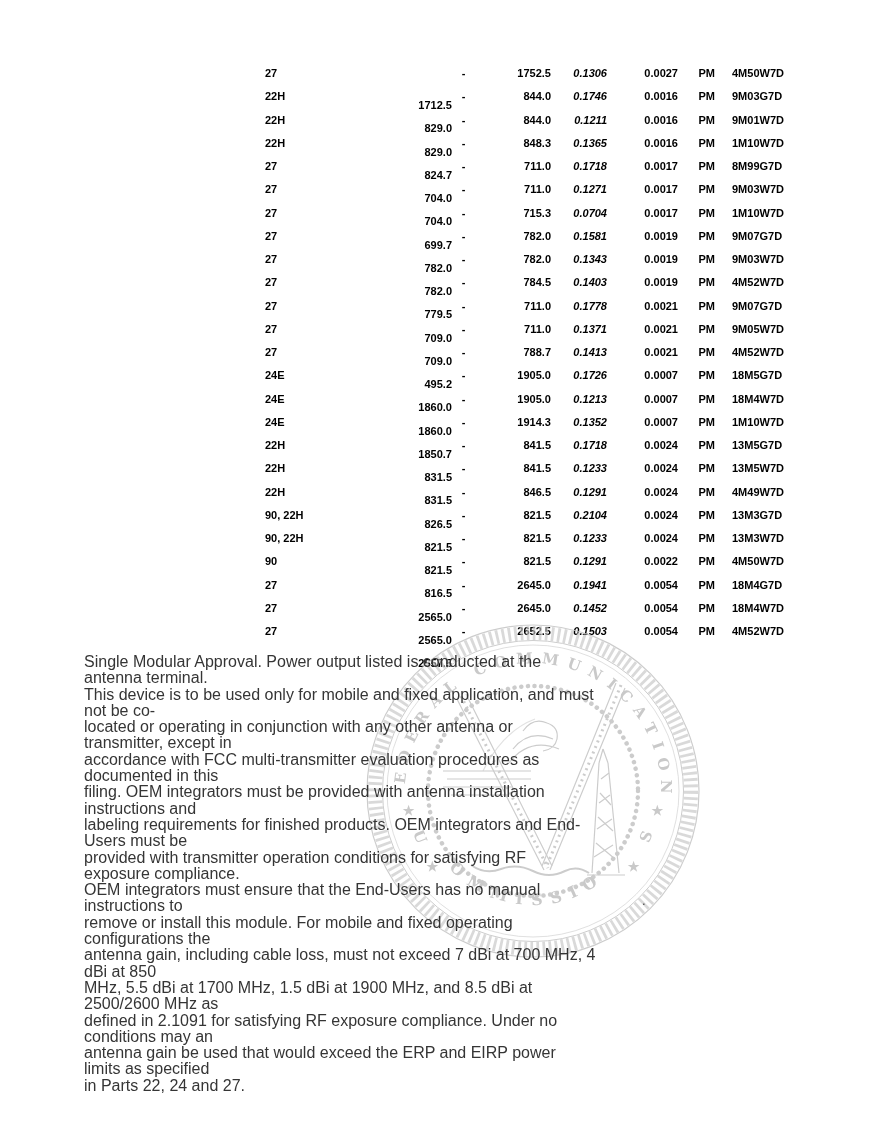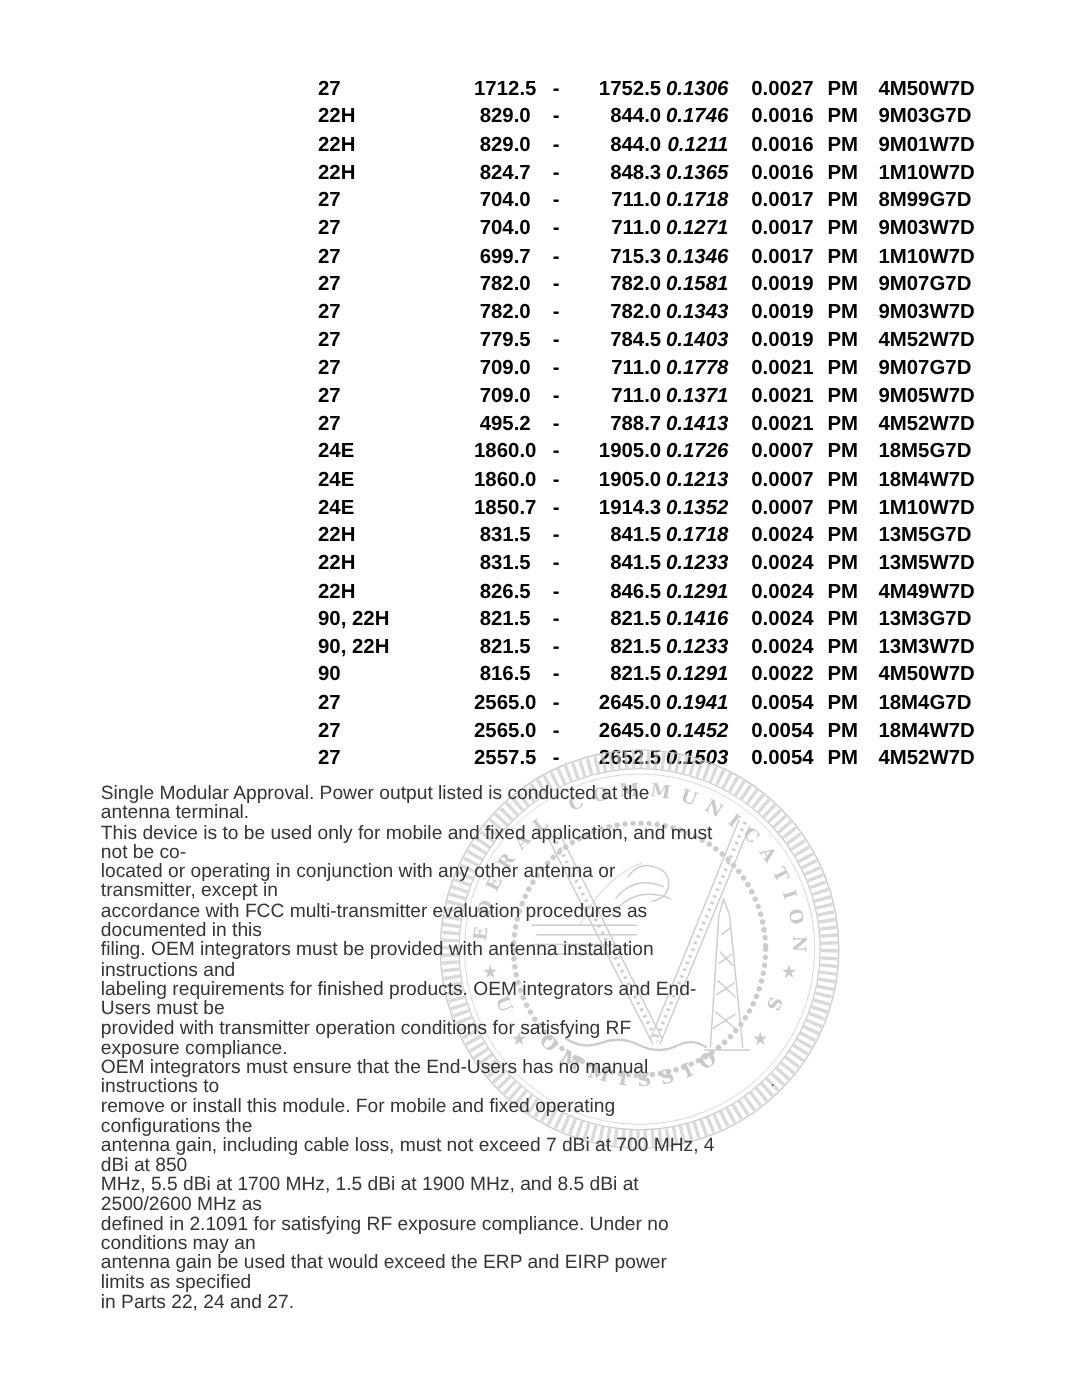--- a/index.html
+++ b/index.html
@@ -6,26 +6,26 @@
   #page{
     position:relative;
     width:893px;height:1145px;
     background:#ffffff;
     overflow:hidden;
     font-family:"Liberation Sans", sans-serif;
   }
   
   #emissions-table{
     position:absolute;left:265px;top:62px;
-    font-weight:700;font-size:17px;color:#000;
+    font-weight:700;font-size:11px;color:#000;
   }
   .trow{display:flex;height:23.25px;line-height:23.25px;white-space:pre;}
   .tcell{display:block;}
   .c1{width:125px;text-align:left;}
-  .c2{width:62px;text-align:center;}
+  .c2{width:62px;text-align:right;margin-top:32px;}
   .c3{width:23px;text-align:center;}
   .c4{width:76px;text-align:right;}
   .c5{width:56px;text-align:right;font-style:italic;}
   .c6{width:56px;text-align:right;margin-left:15px;}
   .c7{width:28px;text-align:right;margin-left:9px;}
   .c8{text-align:center;margin-left:17px;}
   
   #note{
     position:absolute;left:84px;top:654px;width:512px;
     font-size:16px;line-height:16.3px;color:#353535;
@@ -94,34 +94,34 @@
     <text class="side-letter" x="56.9" y="215.7" transform="rotate(68 56.9 215.7)" dominant-baseline="central">U</text>
   </svg>
 
   <div id="emissions-table">
       <div class="trow"><span class="tcell c1">27</span><span class="tcell c2">1712.5</span><span class="tcell c3">-</span><span class="tcell c4">1752.5</span><span class="tcell c5">0.1306</span><span class="tcell c6">0.0027</span><span class="tcell c7">PM</span><span class="tcell c8">4M50W7D</span></div>
       <div class="trow"><span class="tcell c1">22H</span><span class="tcell c2">829.0</span><span class="tcell c3">-</span><span class="tcell c4">844.0</span><span class="tcell c5">0.1746</span><span class="tcell c6">0.0016</span><span class="tcell c7">PM</span><span class="tcell c8">9M03G7D</span></div>
       <div class="trow"><span class="tcell c1">22H</span><span class="tcell c2">829.0</span><span class="tcell c3">-</span><span class="tcell c4">844.0</span><span class="tcell c5">0.1211</span><span class="tcell c6">0.0016</span><span class="tcell c7">PM</span><span class="tcell c8">9M01W7D</span></div>
       <div class="trow"><span class="tcell c1">22H</span><span class="tcell c2">824.7</span><span class="tcell c3">-</span><span class="tcell c4">848.3</span><span class="tcell c5">0.1365</span><span class="tcell c6">0.0016</span><span class="tcell c7">PM</span><span class="tcell c8">1M10W7D</span></div>
       <div class="trow"><span class="tcell c1">27</span><span class="tcell c2">704.0</span><span class="tcell c3">-</span><span class="tcell c4">711.0</span><span class="tcell c5">0.1718</span><span class="tcell c6">0.0017</span><span class="tcell c7">PM</span><span class="tcell c8">8M99G7D</span></div>
       <div class="trow"><span class="tcell c1">27</span><span class="tcell c2">704.0</span><span class="tcell c3">-</span><span class="tcell c4">711.0</span><span class="tcell c5">0.1271</span><span class="tcell c6">0.0017</span><span class="tcell c7">PM</span><span class="tcell c8">9M03W7D</span></div>
-      <div class="trow"><span class="tcell c1">27</span><span class="tcell c2">699.7</span><span class="tcell c3">-</span><span class="tcell c4">715.3</span><span class="tcell c5">0.1346</span><span class="tcell c6">0.0017</span><span class="tcell c7">PM</span><span class="tcell c8">1M10W7D</span></div>
+      <div class="trow"><span class="tcell c1">27</span><span class="tcell c2">699.7</span><span class="tcell c3">-</span><span class="tcell c4">715.3</span><span class="tcell c5">0.0704</span><span class="tcell c6">0.0017</span><span class="tcell c7">PM</span><span class="tcell c8">1M10W7D</span></div>
       <div class="trow"><span class="tcell c1">27</span><span class="tcell c2">782.0</span><span class="tcell c3">-</span><span class="tcell c4">782.0</span><span class="tcell c5">0.1581</span><span class="tcell c6">0.0019</span><span class="tcell c7">PM</span><span class="tcell c8">9M07G7D</span></div>
       <div class="trow"><span class="tcell c1">27</span><span class="tcell c2">782.0</span><span class="tcell c3">-</span><span class="tcell c4">782.0</span><span class="tcell c5">0.1343</span><span class="tcell c6">0.0019</span><span class="tcell c7">PM</span><span class="tcell c8">9M03W7D</span></div>
       <div class="trow"><span class="tcell c1">27</span><span class="tcell c2">779.5</span><span class="tcell c3">-</span><span class="tcell c4">784.5</span><span class="tcell c5">0.1403</span><span class="tcell c6">0.0019</span><span class="tcell c7">PM</span><span class="tcell c8">4M52W7D</span></div>
       <div class="trow"><span class="tcell c1">27</span><span class="tcell c2">709.0</span><span class="tcell c3">-</span><span class="tcell c4">711.0</span><span class="tcell c5">0.1778</span><span class="tcell c6">0.0021</span><span class="tcell c7">PM</span><span class="tcell c8">9M07G7D</span></div>
       <div class="trow"><span class="tcell c1">27</span><span class="tcell c2">709.0</span><span class="tcell c3">-</span><span class="tcell c4">711.0</span><span class="tcell c5">0.1371</span><span class="tcell c6">0.0021</span><span class="tcell c7">PM</span><span class="tcell c8">9M05W7D</span></div>
       <div class="trow"><span class="tcell c1">27</span><span class="tcell c2">495.2</span><span class="tcell c3">-</span><span class="tcell c4">788.7</span><span class="tcell c5">0.1413</span><span class="tcell c6">0.0021</span><span class="tcell c7">PM</span><span class="tcell c8">4M52W7D</span></div>
       <div class="trow"><span class="tcell c1">24E</span><span class="tcell c2">1860.0</span><span class="tcell c3">-</span><span class="tcell c4">1905.0</span><span class="tcell c5">0.1726</span><span class="tcell c6">0.0007</span><span class="tcell c7">PM</span><span class="tcell c8">18M5G7D</span></div>
       <div class="trow"><span class="tcell c1">24E</span><span class="tcell c2">1860.0</span><span class="tcell c3">-</span><span class="tcell c4">1905.0</span><span class="tcell c5">0.1213</span><span class="tcell c6">0.0007</span><span class="tcell c7">PM</span><span class="tcell c8">18M4W7D</span></div>
       <div class="trow"><span class="tcell c1">24E</span><span class="tcell c2">1850.7</span><span class="tcell c3">-</span><span class="tcell c4">1914.3</span><span class="tcell c5">0.1352</span><span class="tcell c6">0.0007</span><span class="tcell c7">PM</span><span class="tcell c8">1M10W7D</span></div>
       <div class="trow"><span class="tcell c1">22H</span><span class="tcell c2">831.5</span><span class="tcell c3">-</span><span class="tcell c4">841.5</span><span class="tcell c5">0.1718</span><span class="tcell c6">0.0024</span><span class="tcell c7">PM</span><span class="tcell c8">13M5G7D</span></div>
       <div class="trow"><span class="tcell c1">22H</span><span class="tcell c2">831.5</span><span class="tcell c3">-</span><span class="tcell c4">841.5</span><span class="tcell c5">0.1233</span><span class="tcell c6">0.0024</span><span class="tcell c7">PM</span><span class="tcell c8">13M5W7D</span></div>
       <div class="trow"><span class="tcell c1">22H</span><span class="tcell c2">826.5</span><span class="tcell c3">-</span><span class="tcell c4">846.5</span><span class="tcell c5">0.1291</span><span class="tcell c6">0.0024</span><span class="tcell c7">PM</span><span class="tcell c8">4M49W7D</span></div>
-      <div class="trow"><span class="tcell c1">90, 22H</span><span class="tcell c2">821.5</span><span class="tcell c3">-</span><span class="tcell c4">821.5</span><span class="tcell c5">0.1416</span><span class="tcell c6">0.0024</span><span class="tcell c7">PM</span><span class="tcell c8">13M3G7D</span></div>
+      <div class="trow"><span class="tcell c1">90, 22H</span><span class="tcell c2">821.5</span><span class="tcell c3">-</span><span class="tcell c4">821.5</span><span class="tcell c5">0.2104</span><span class="tcell c6">0.0024</span><span class="tcell c7">PM</span><span class="tcell c8">13M3G7D</span></div>
       <div class="trow"><span class="tcell c1">90, 22H</span><span class="tcell c2">821.5</span><span class="tcell c3">-</span><span class="tcell c4">821.5</span><span class="tcell c5">0.1233</span><span class="tcell c6">0.0024</span><span class="tcell c7">PM</span><span class="tcell c8">13M3W7D</span></div>
       <div class="trow"><span class="tcell c1">90</span><span class="tcell c2">816.5</span><span class="tcell c3">-</span><span class="tcell c4">821.5</span><span class="tcell c5">0.1291</span><span class="tcell c6">0.0022</span><span class="tcell c7">PM</span><span class="tcell c8">4M50W7D</span></div>
       <div class="trow"><span class="tcell c1">27</span><span class="tcell c2">2565.0</span><span class="tcell c3">-</span><span class="tcell c4">2645.0</span><span class="tcell c5">0.1941</span><span class="tcell c6">0.0054</span><span class="tcell c7">PM</span><span class="tcell c8">18M4G7D</span></div>
       <div class="trow"><span class="tcell c1">27</span><span class="tcell c2">2565.0</span><span class="tcell c3">-</span><span class="tcell c4">2645.0</span><span class="tcell c5">0.1452</span><span class="tcell c6">0.0054</span><span class="tcell c7">PM</span><span class="tcell c8">18M4W7D</span></div>
       <div class="trow"><span class="tcell c1">27</span><span class="tcell c2">2557.5</span><span class="tcell c3">-</span><span class="tcell c4">2652.5</span><span class="tcell c5">0.1503</span><span class="tcell c6">0.0054</span><span class="tcell c7">PM</span><span class="tcell c8">4M52W7D</span></div>
     </div>
 
   <div id="note">Single Modular Approval. Power output listed is conducted at the antenna terminal.
 This device is to be used only for mobile and fixed application, and must not be co-
 located or operating in conjunction with any other antenna or transmitter, except in

